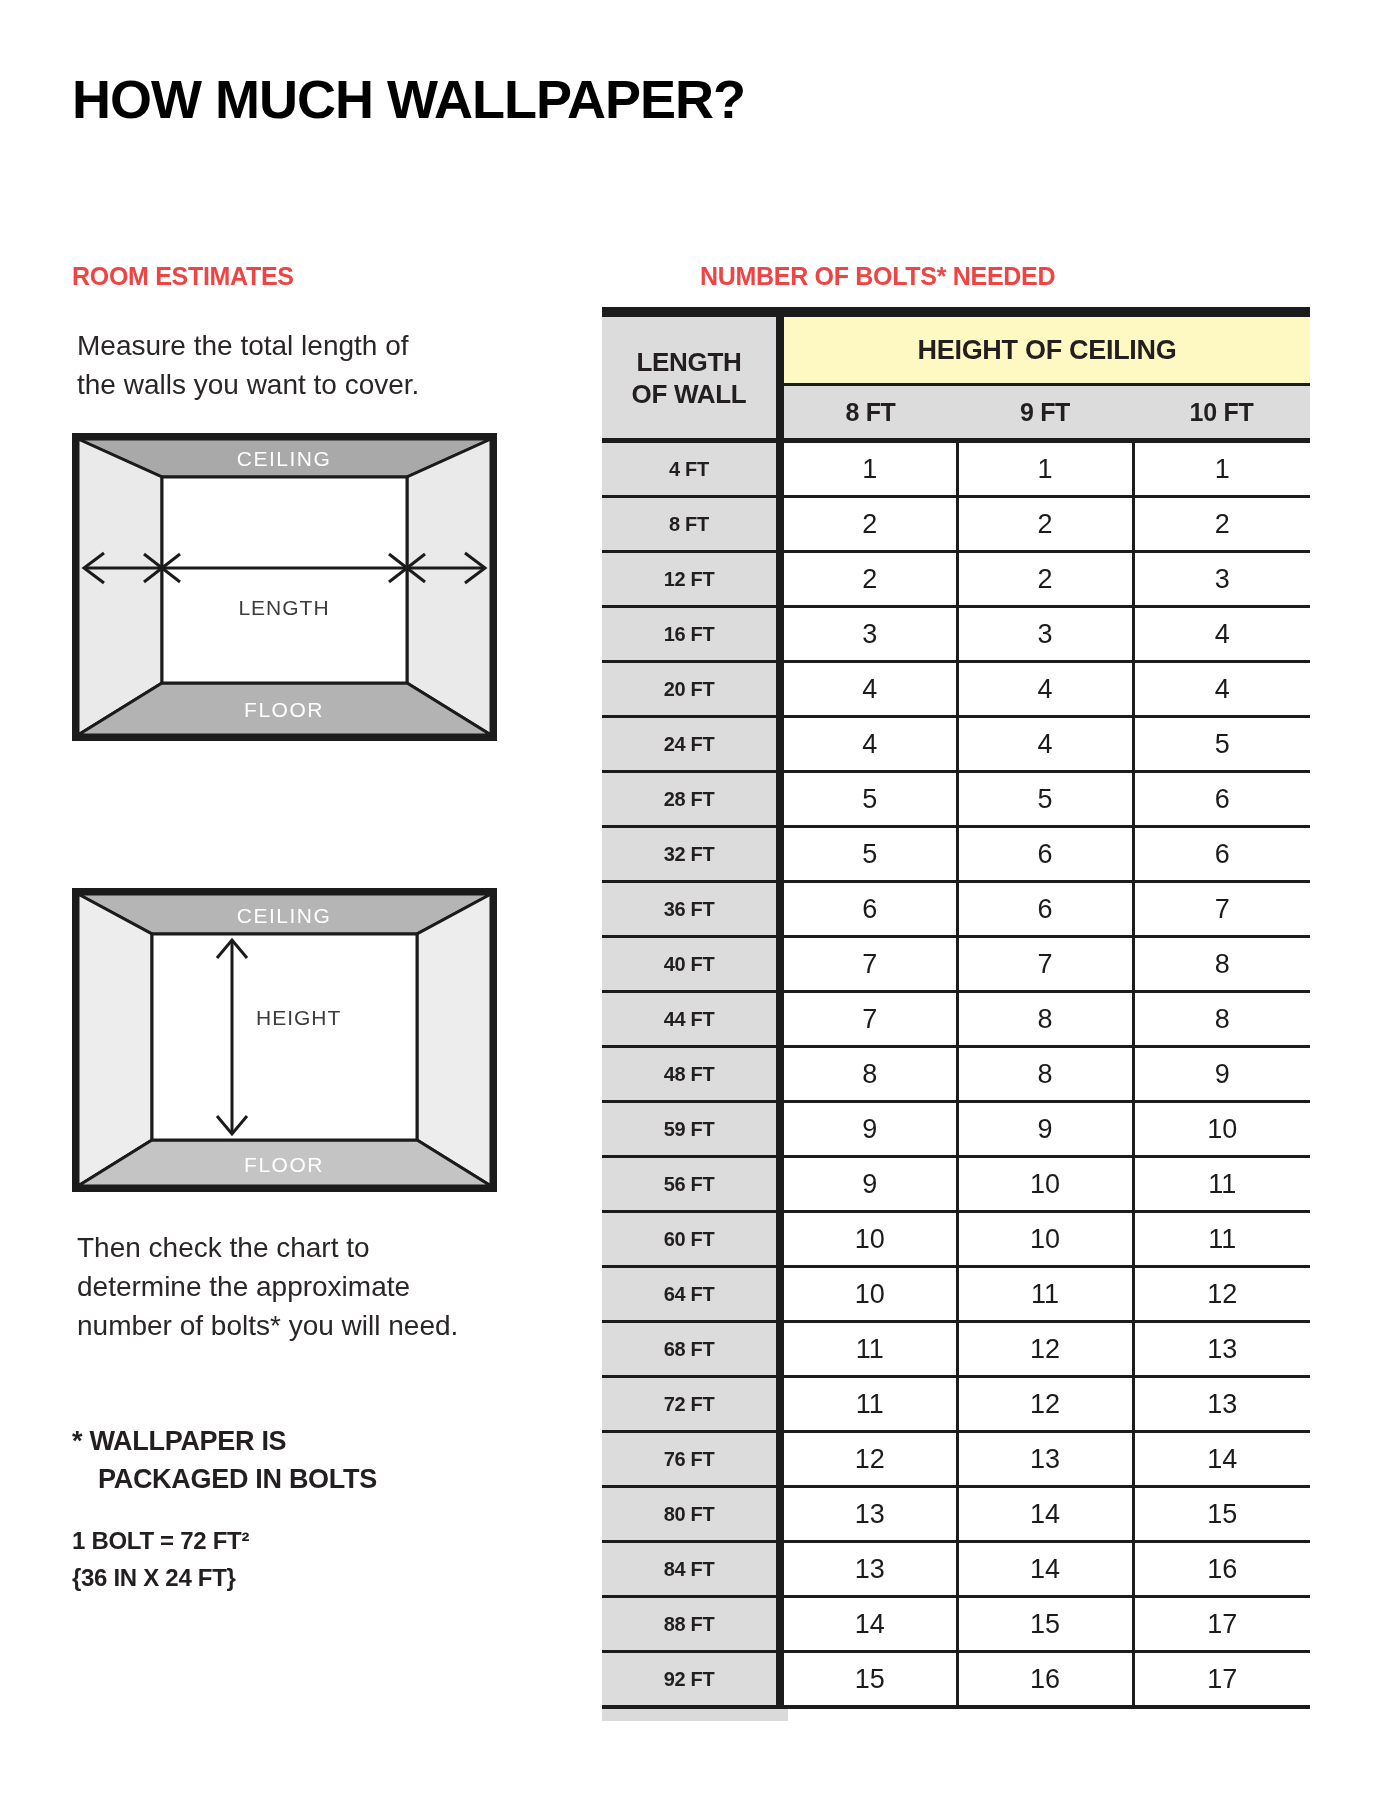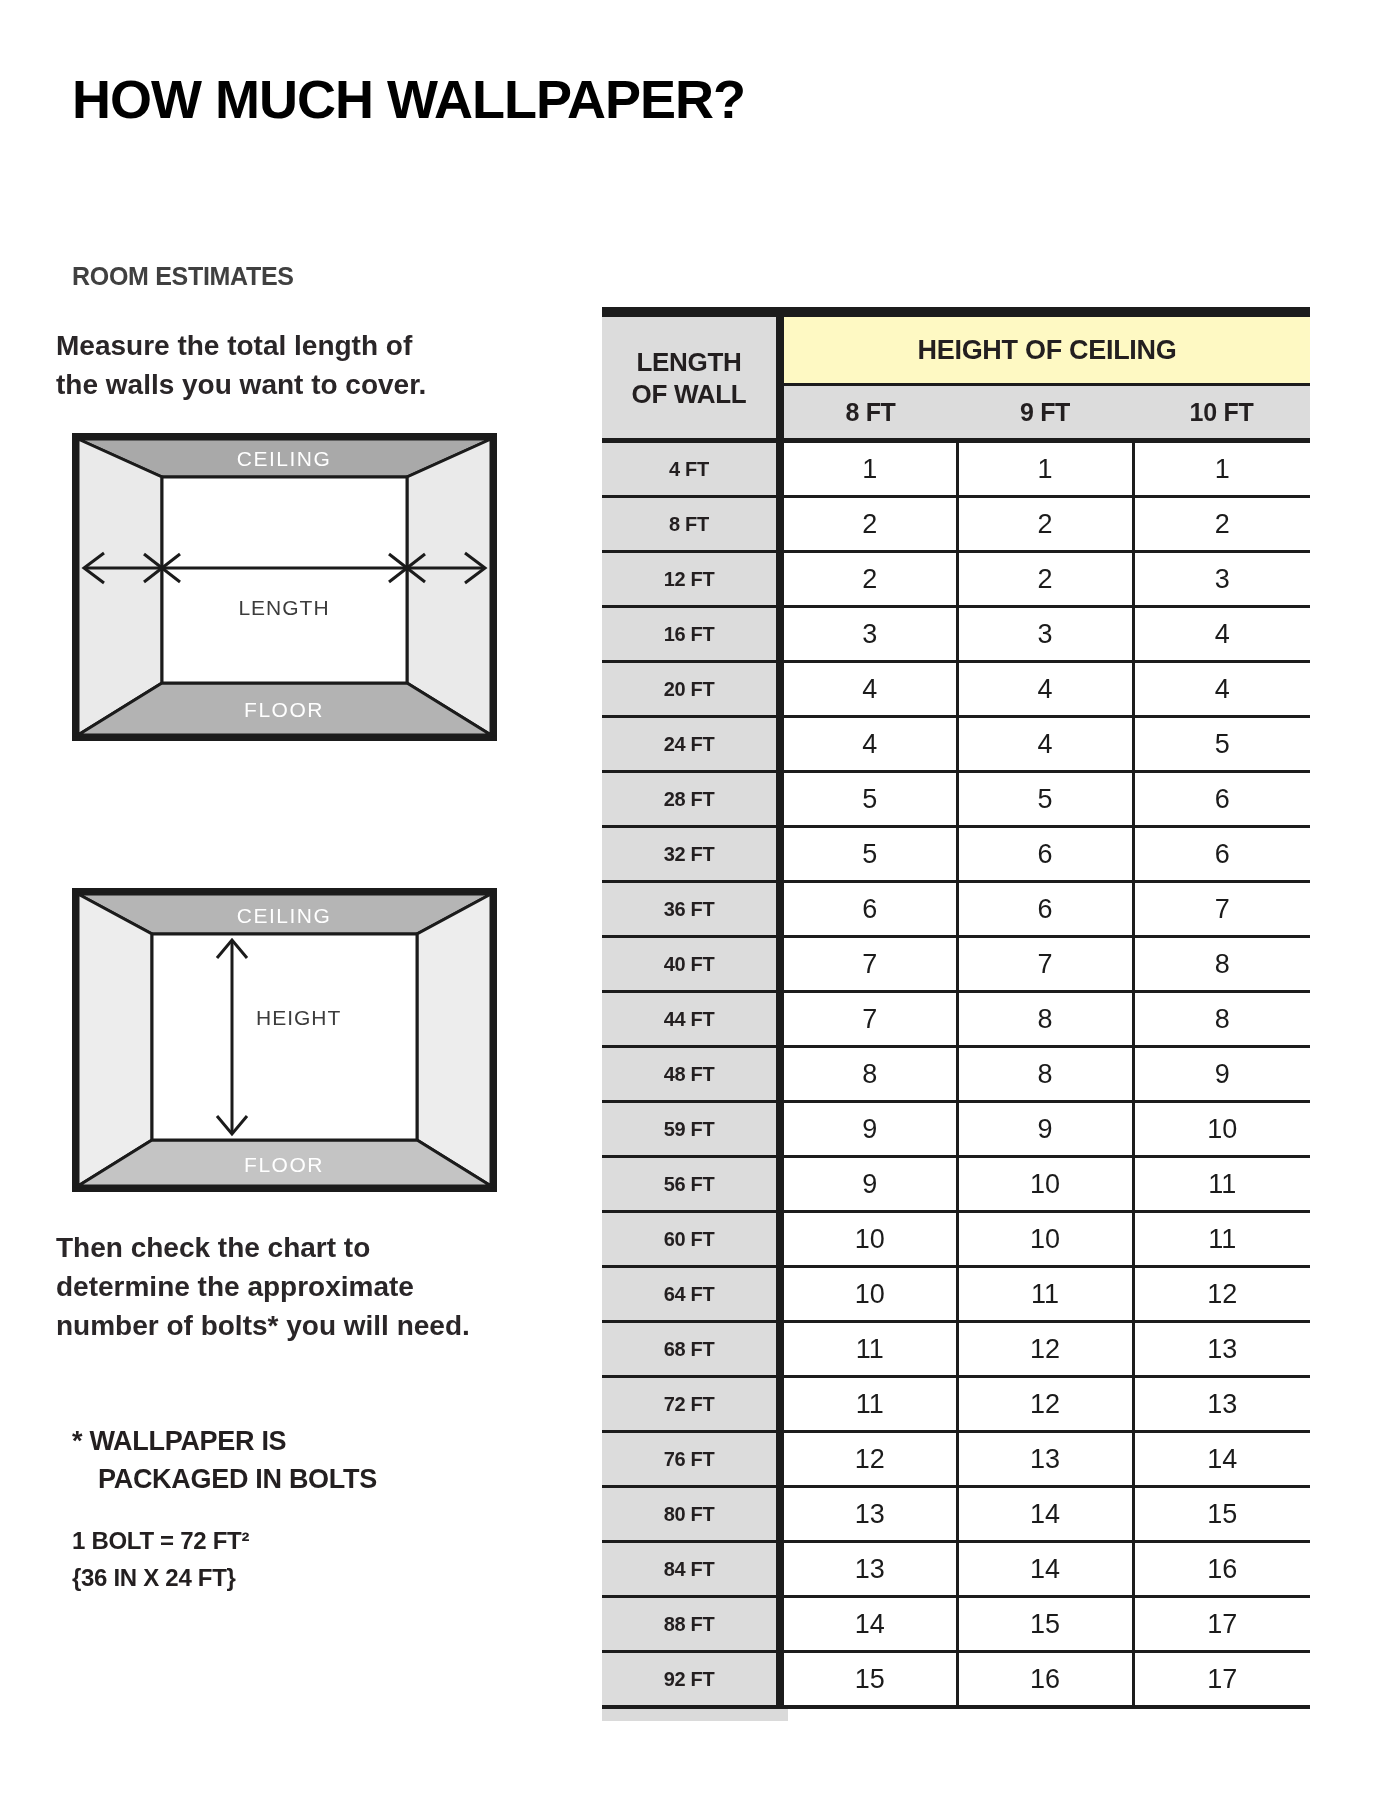--- a/index.html
+++ b/index.html
@@ -5,26 +5,26 @@
   html,body { margin:0; padding:0; background:#ffffff; }
   #page {
     position:relative; width:1391px; height:1800px; background:#ffffff;
     font-family:"Liberation Sans","DejaVu Sans",sans-serif; color:#231f20; overflow:hidden;
   }
   .abs { position:absolute; }
   #main-title {
     left:72px; top:68px; font-size:54px; font-weight:bold; letter-spacing:-1px; color:#000000;
   }
   .section-heading {
-    font-size:25px; font-weight:bold; letter-spacing:-0.3px; color:#404040;
+    font-size:25px; font-weight:bold; letter-spacing:-0.3px; color:#ef4444;
   }
   #room-estimates-heading { left:72px; top:262px; }
   #bolts-needed-heading  { left:700px; top:262px; }
   .step-text {
-    left:56px; font-size:28px; line-height:39px; color:#2a2628; white-space:pre-line;font-weight:bold;
+    left:77px; font-size:28px; line-height:39px; color:#2a2628; white-space:pre-line;
   }
   #step1 { top:326px; }
   #step2 { top:778px; }
   #step3 { top:1228px; }
   #footnote {
     left:72px; top:1422px; font-size:27px; font-weight:bold; line-height:38px;
     white-space:pre-line; padding-left:26px; text-indent:-26px; letter-spacing:-0.3px;
   }
   #bolt-info {
     left:72px; top:1522px; font-size:24px; font-weight:bold; line-height:37px;
@@ -120,20 +120,21 @@
   <div id="footnote" class="abs">* WALLPAPER IS
 PACKAGED IN BOLTS</div>
 
   <div id="step3" class="abs step-text">Then check the chart to
 determine the approximate
 number of bolts* you will need.</div>
 
   <div id="bolt-info" class="abs">1 BOLT = 72 FT²
 {36 IN X 24 FT}</div>
 
+  <div id="bolts-needed-heading" class="abs section-heading">NUMBER OF BOLTS* NEEDED</div>
 
   <div id="table-wrap" class="abs">
     <table class="bolt-table">
       <colgroup>
         <col style="width:178px">
           <col style="width:177px">
           <col style="width:176px">
           <col style="width:177px">
       </colgroup>
       <thead>

